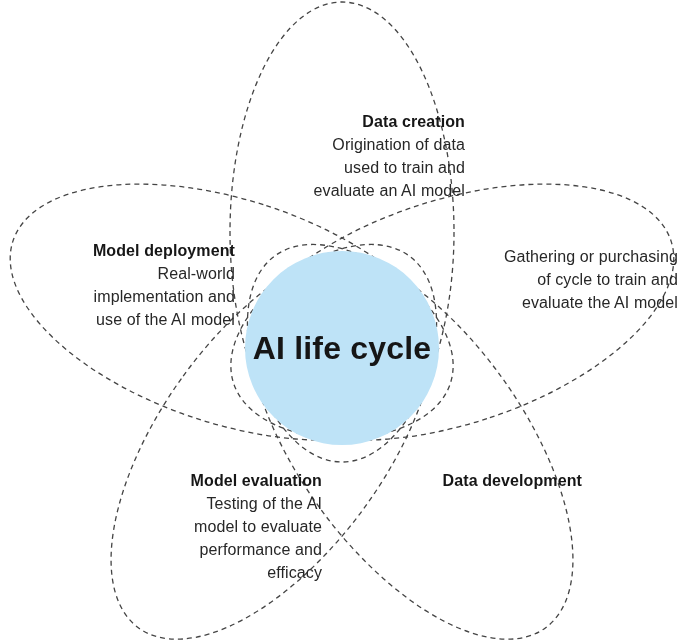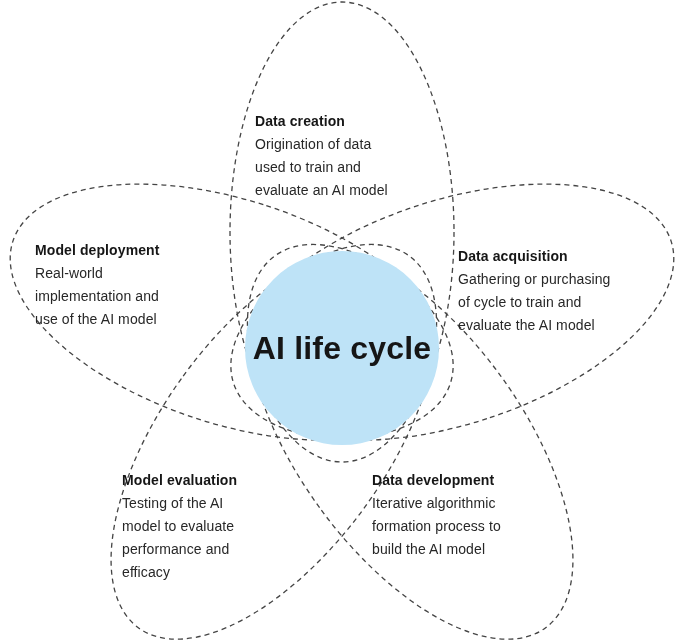--- a/index.html
+++ b/index.html
@@ -20,24 +20,25 @@
     left: 0;
     top: 0;
   }
   .petal {
     fill: none;
     stroke-width: 1.3;
     stroke-dasharray: 5 4;
   }
   .label {
     position: absolute;
-    font-size: 14px;
+    font-size: 16px;
     line-height: 23px;
     letter-spacing: 0.1px;
     color: var(--body-color, #262626);
+    text-align: right;
   }
   .label .title {
     font-weight: bold;
     color: var(--title-color, #141414);
   }
   .label .desc {
     white-space: pre-line;
   }
   .label-data-creation    { left: 255px; top: 110px; width: 210px; }
   .label-data-acquisition { left: 458px; top: 245px; width: 220px; }
@@ -74,31 +75,27 @@
     </svg>
 
   <div class="label label-data-creation">
     <div class="title">Data creation</div>
     <div class="desc">Origination of data
 used to train and
 evaluate an AI model</div>
   </div>
 
   <div class="label label-data-acquisition">
-    <div class="title">Data acquisition</div>
     <div class="desc">Gathering or purchasing
 of cycle to train and
 evaluate the AI model</div>
   </div>
 
   <div class="label label-model-development">
     <div class="title">Data development</div>
-    <div class="desc">Iterative algorithmic
-formation process to
-build the AI model</div>
   </div>
 
   <div class="label label-model-deployment">
     <div class="title">Model deployment</div>
     <div class="desc">Real-world
 implementation and
 use of the AI model</div>
   </div>
 
   <div class="label label-model-evaluation">

